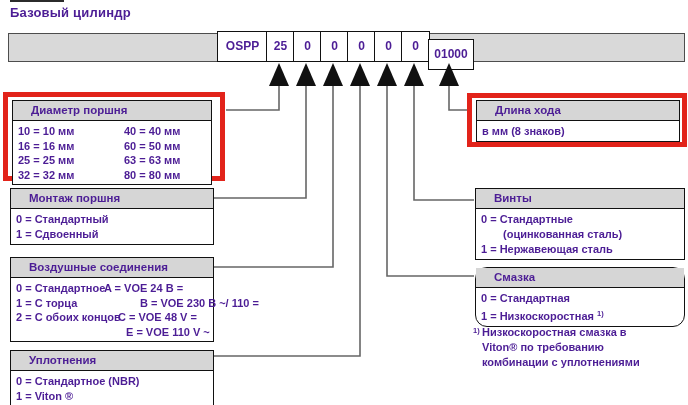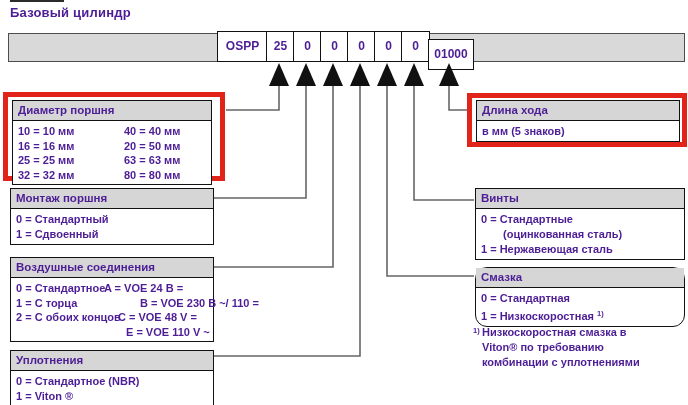--- a/index.html
+++ b/index.html
@@ -22,21 +22,21 @@
   #cb-1{left:293px;width:27px;}
   #cb-2{left:320px;width:27px;}
   #cb-3{left:347px;width:27px;}
   #cb-4{left:374px;width:27px;}
   #cb-5{left:401px;width:27px;}
   #cb-6{left:428px;width:44px;margin-top:8px;}
   
   .opt-box{position:absolute;background:#fff;border:1px solid #111;}
   .opt-header{
     background:#d6d6d6;border-bottom:1px solid #111;font-size:11.5px;
-    height:19px;line-height:19px;padding-left:5px;white-space:nowrap;
+    height:19px;line-height:19px;padding-left:18px;white-space:nowrap;
   }
   .opt-body{position:relative;font-size:11px;padding:3px 0 2px 5px;}
   .row{position:relative;line-height:15px;white-space:nowrap;}
   .row.tight{line-height:14.5px;}
   .indent{padding-left:22px;}
   
   .red-wrap{position:absolute;border:5px solid #e2231a;background:#fff;}
   #diam-wrap{left:3px;top:92px;width:212px;height:79px;}
   #stroke-wrap{left:467px;top:93px;width:210px;height:44px;}
   
@@ -99,21 +99,21 @@
       <polygon points="414,63 424,86 404,86"></polygon>
       <polygon points="449,63 459,86 439,86"></polygon>
     </g>
   </svg>
 
   <div class="red-wrap" id="diam-wrap"></div>
   <div class="opt-box" id="box-diameter">
     <div class="opt-header">Диаметр поршня</div>
     <div class="opt-body">
       <div class="row tight"><span>10 = 10 мм</span><span class="c2 diam-c2">40 = 40 мм</span></div>
-      <div class="row tight"><span>16 = 16 мм</span><span class="c2 diam-c2">20 = 50 мм</span></div>
+      <div class="row tight"><span>16 = 16 мм</span><span class="c2 diam-c2">60 = 50 мм</span></div>
       <div class="row tight"><span>25 = 25 мм</span><span class="c2 diam-c2">63 = 63 мм</span></div>
       <div class="row tight"><span>32 = 32 мм</span><span class="c2 diam-c2">80 = 80 мм</span></div>
     </div>
   </div>
 
   <div class="opt-box" id="box-mounting">
     <div class="opt-header">Монтаж поршня</div>
     <div class="opt-body">
       <div class="row">0 = Стандартный</div>
       <div class="row">1 = Сдвоенный</div>
@@ -135,21 +135,21 @@
     <div class="opt-body">
       <div class="row">0 = Стандартное (NBR)</div>
       <div class="row">1 = Viton ®</div>
     </div>
   </div>
 
   <div class="red-wrap" id="stroke-wrap"></div>
   <div class="opt-box" id="box-stroke">
     <div class="opt-header">Длина хода</div>
     <div class="opt-body">
-      <div class="row">в мм (5 знаков)</div>
+      <div class="row">в мм (8 знаков)</div>
     </div>
   </div>
 
   <div class="opt-box" id="box-screws">
     <div class="opt-header">Винты</div>
     <div class="opt-body">
       <div class="row">0 = Стандартные</div>
       <div class="row indent">(оцинкованная сталь)</div>
       <div class="row">1 = Нержавеющая сталь</div>
     </div>

